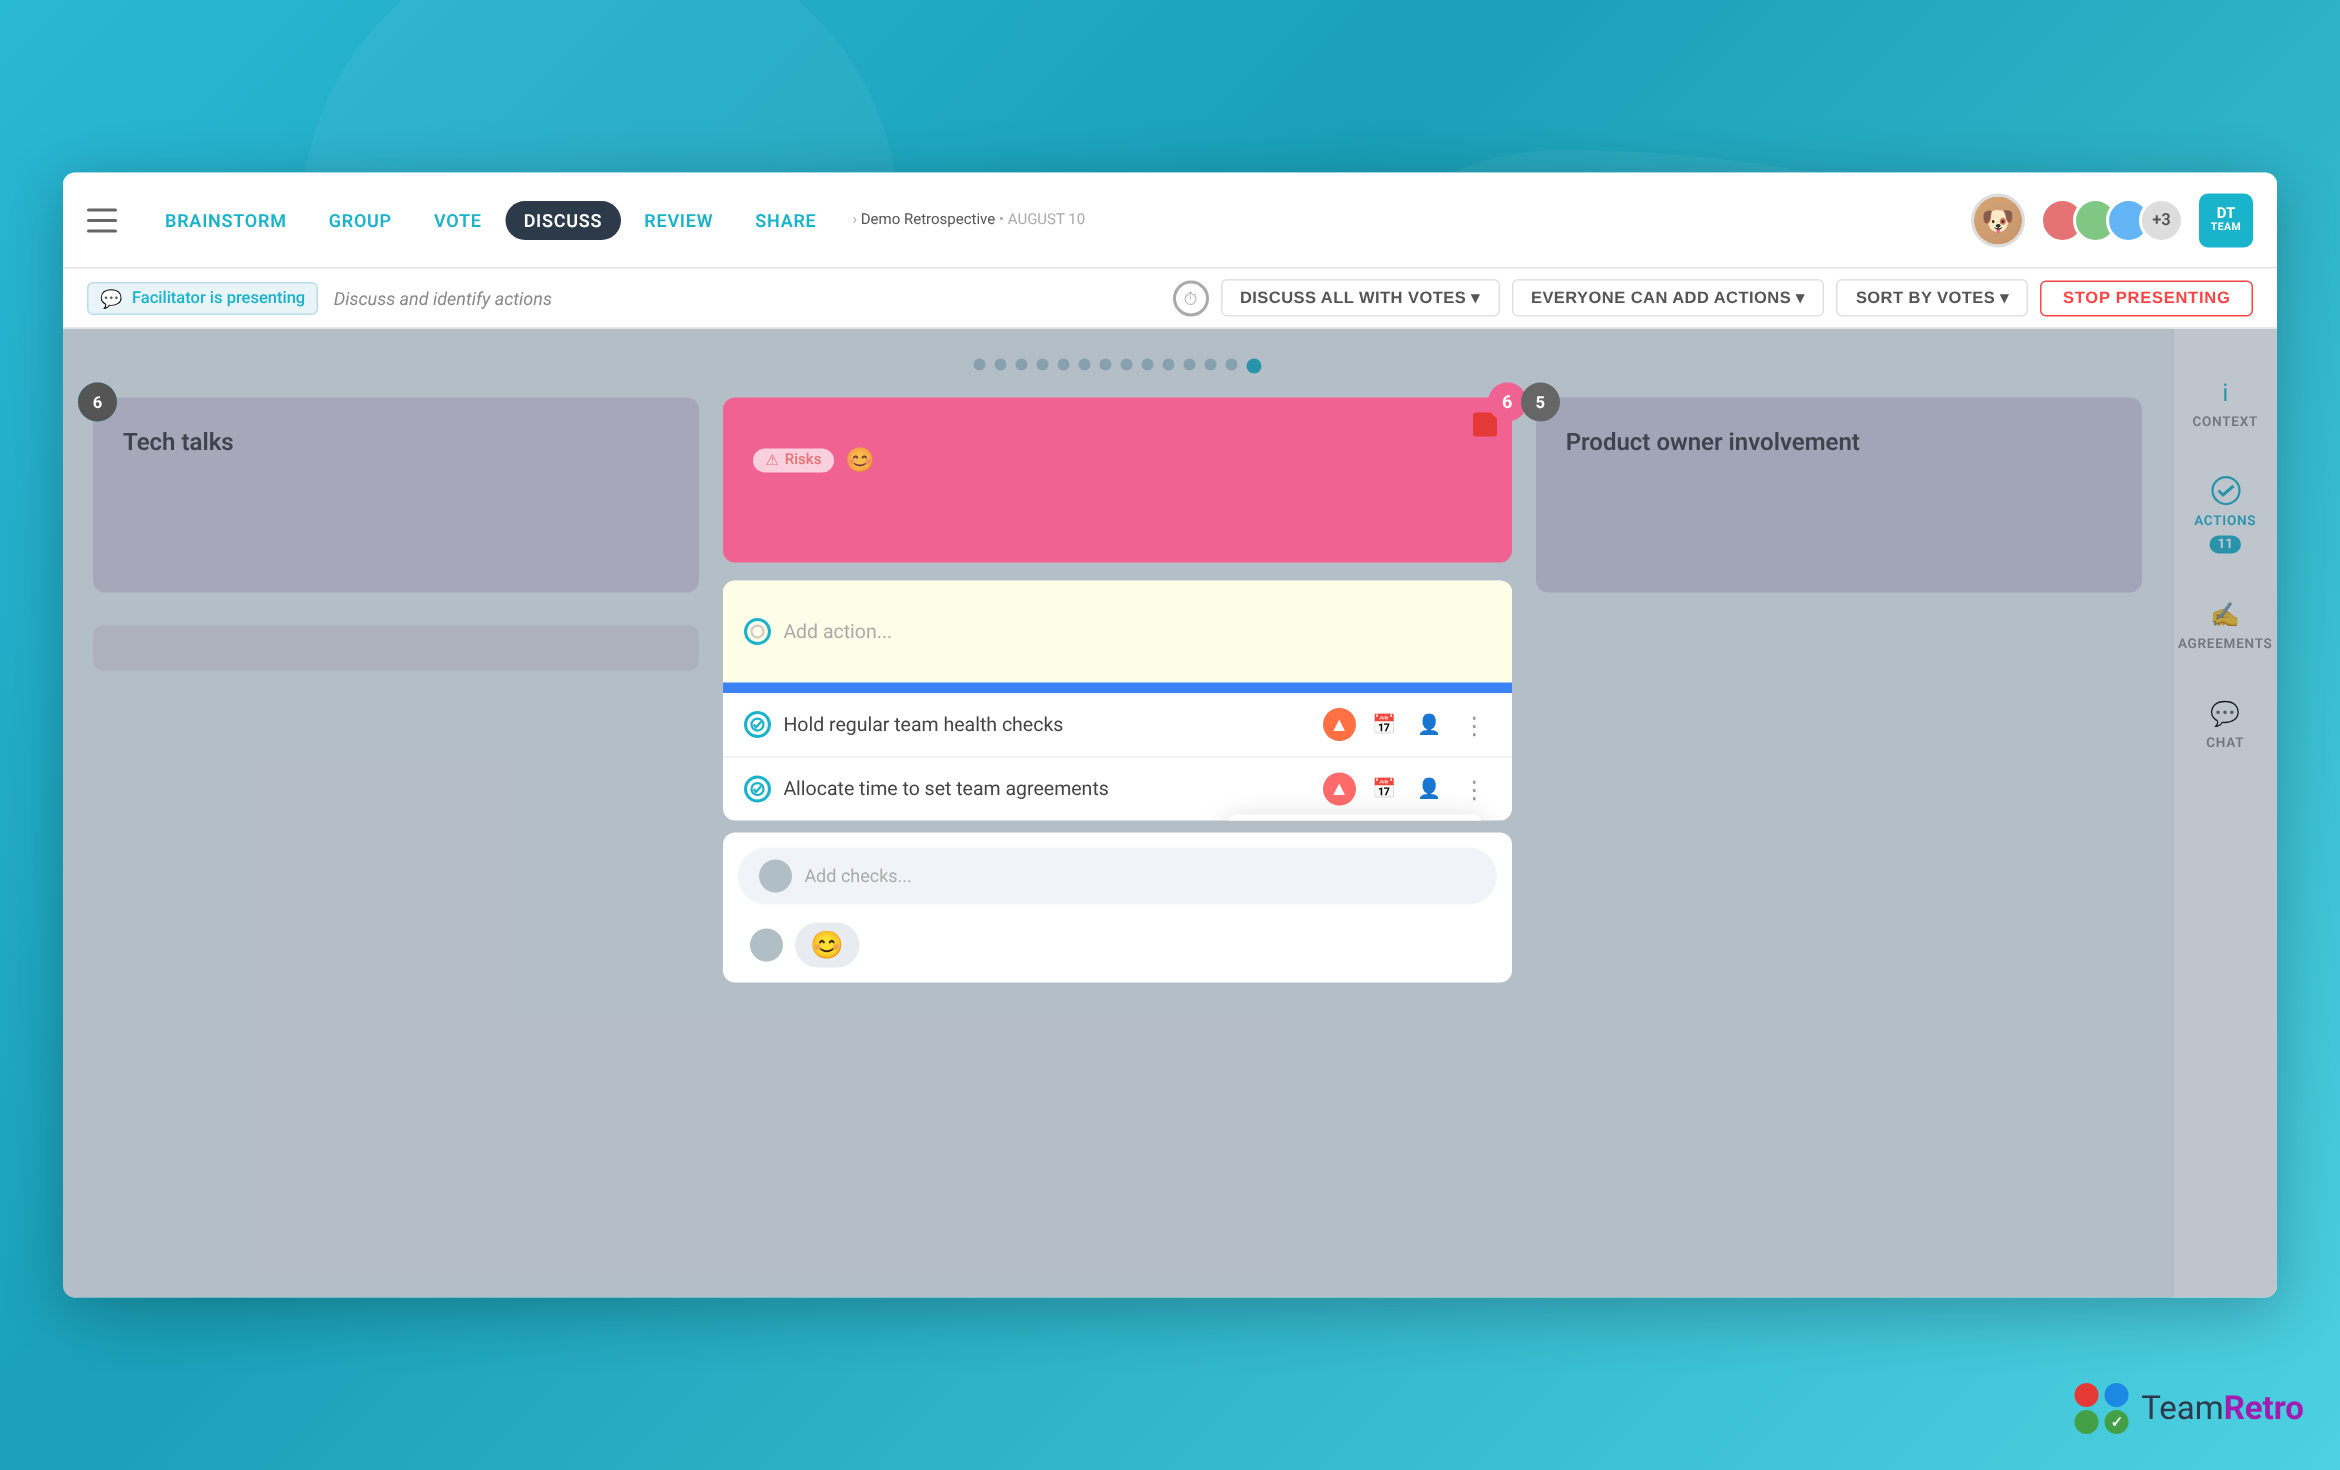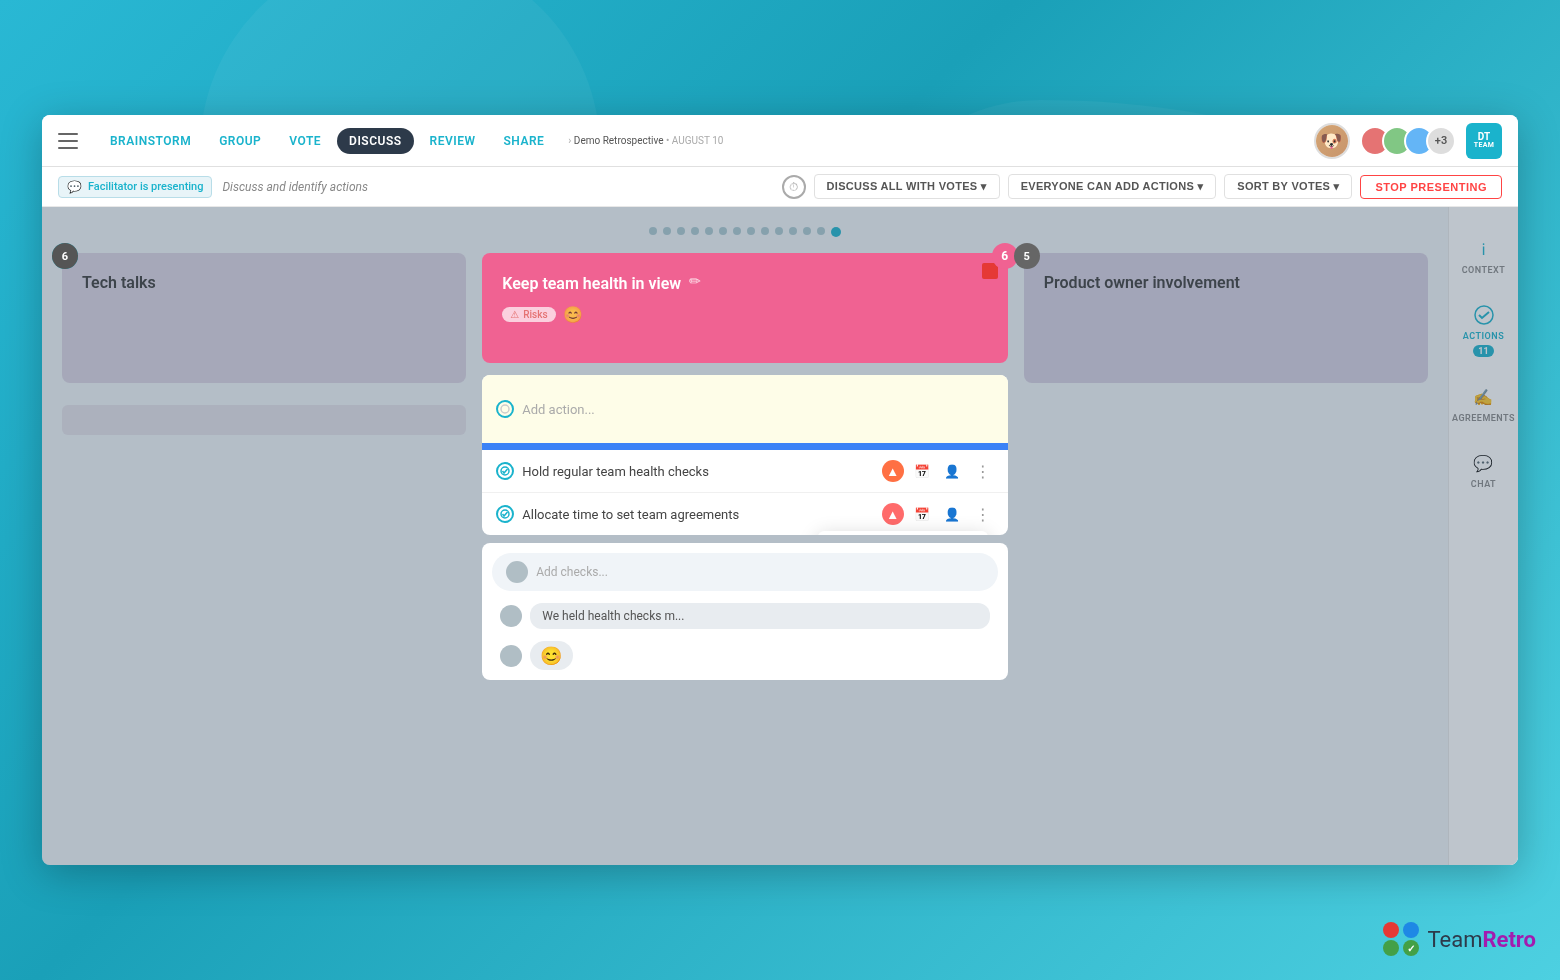--- a/index.html
+++ b/index.html
@@ -33,21 +33,21 @@
       border-radius: 8px;
       box-shadow: 0 8px 40px rgba(0,0,0,0.25);
       overflow: hidden;
       display: flex;
       flex-direction: column;
     }
 
     
     .top-nav {
       background: white;
-      height: 52px;
+      height: 64px;
       display: flex;
       align-items: center;
       padding: 0 16px;
       border-bottom: 1px solid #e0e0e0;
       flex-shrink: 0;
     }
     .hamburger-icon {
       width: 20px;
       height: 16px;
       display: flex;
@@ -704,24 +704,20 @@
             <div class="sticky-card-title">Tech talks</div>
             <div class="vote-badge" style="position:absolute;top:-10px;right:16px;background:#555;">6</div>
           </div>
           <div style="height:6px;"></div>
           <div style="background:rgba(200,180,200,0.3);border-radius:6px;height:30px;"></div>
         </div>
 
         <div class="card-col center col-relative center-card-wrapper">
           <div class="card-number-badge" style="background:#f06292;">6</div>
           <div class="sticky-card center-main">
-            <div style="display:flex;align-items:center;gap:8px;">
-              <div class="sticky-card-title white">Keep team health in view</div>
-              <span class="edit-icon-btn">✏</span>
-            </div>
             <div class="card-meta">
               <div class="tag-badge">
                 <span>⚠</span>
                 <span>Risks</span>
               </div>
               <span style="font-size:16px;color:rgba(255,255,255,0.7)">😊</span>
             </div>
             <div class="delete-icon-btn"></div>
           </div>
 
@@ -773,24 +769,20 @@
             </div>
           </div>
 
           <div style="background:white;border-radius:8px;padding:4px;">
             <div class="comment-add-row">
               <div class="comment-avatar"></div>
               <span class="comment-input-placeholder">Add checks...</span>
             </div>
             <div class="comment-item">
               <div class="comment-avatar"></div>
-              <div class="comment-bubble">We held health checks m...</div>
-            </div>
-            <div class="comment-item">
-              <div class="comment-avatar"></div>
               <div class="emoji-bubble">😊</div>
             </div>
           </div>
         </div>
 
         <div class="card-col col-relative">
           <div class="vote-badge" style="background:#666;">5</div>
           <div class="sticky-card right">
             <div class="sticky-card-title">Product owner involvement</div>
           </div>

